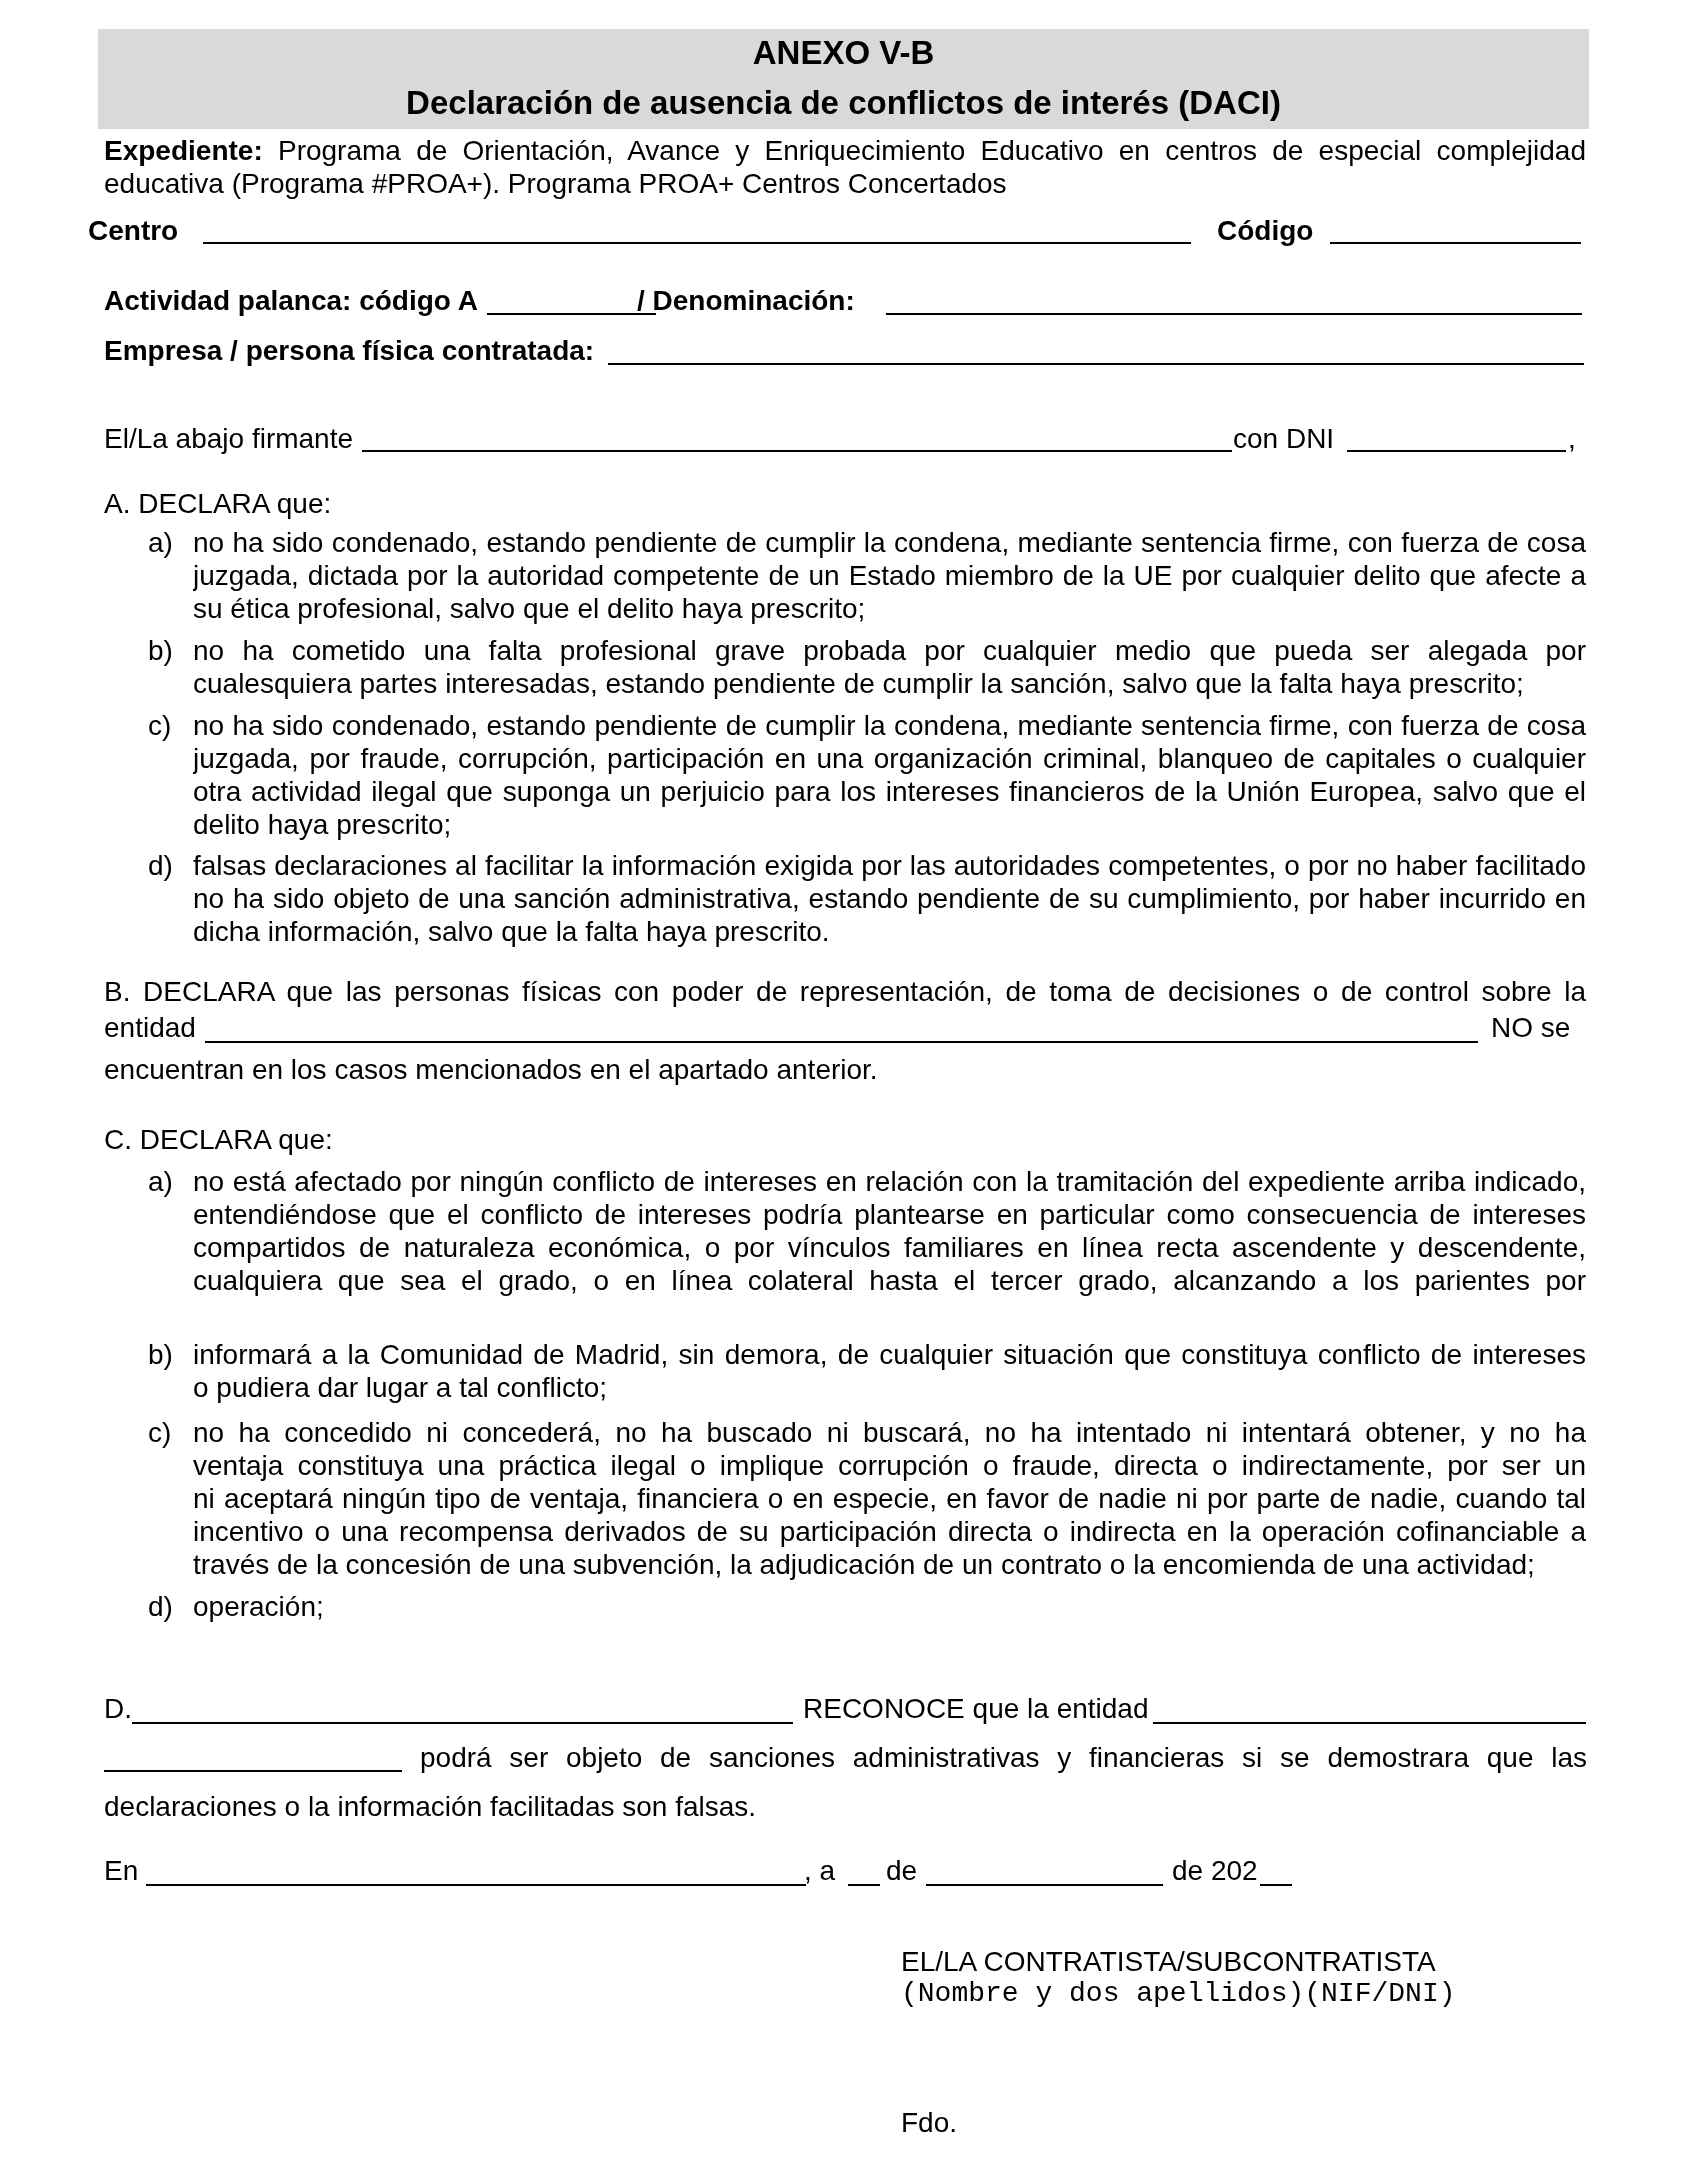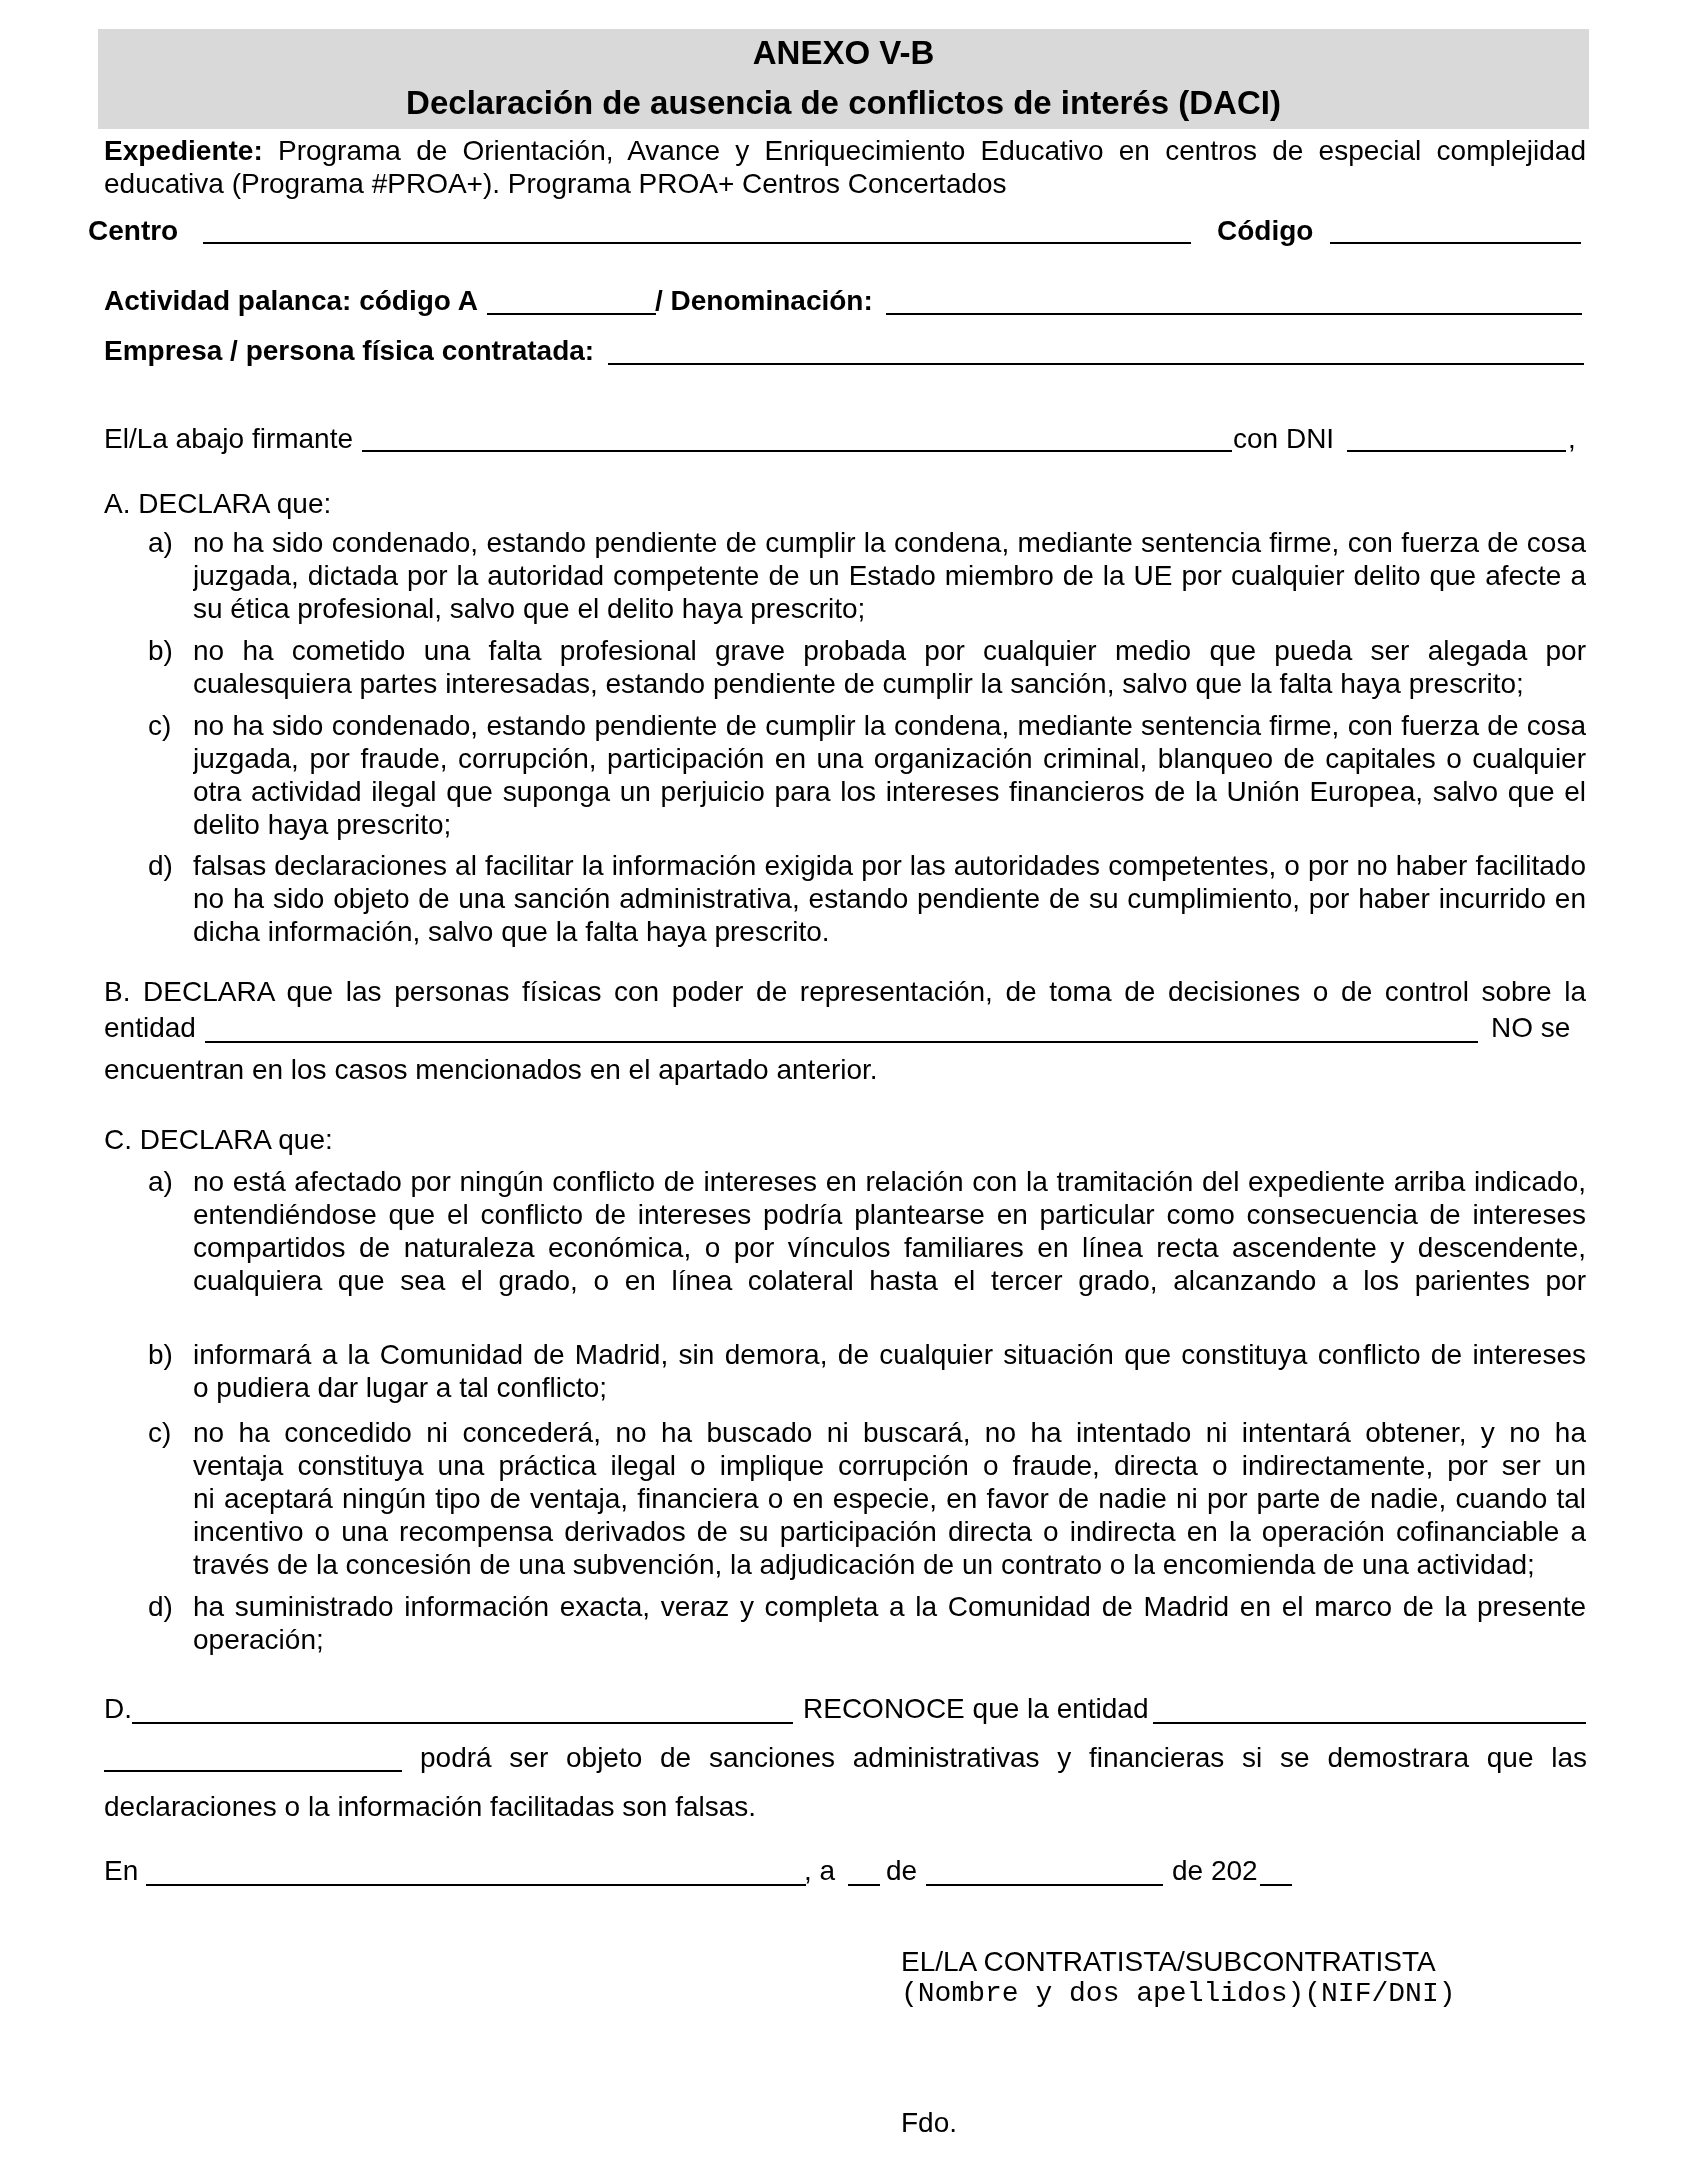--- a/index.html
+++ b/index.html
@@ -37,21 +37,21 @@
     <span class="plainline">educativa (Programa #PROA+). Programa PROA+ Centros Concertados</span>
   </div>
 
   <div class="abs b" style="left:88px; top:214px;">Centro</div>
   <div class="hline" style="left:203px; top:242px; width:988px;"></div>
   <div class="abs b" style="left:1217px; top:214px;">Código</div>
   <div class="hline" style="left:1330px; top:242px; width:251px;"></div>
 
   <div class="abs b" style="left:104px; top:284px;">Actividad palanca: código A</div>
   <div class="hline" style="left:487px; top:313px; width:169px;"></div>
-  <div class="abs b" style="left:655px; top:284px;">/ Denominación:</div>
+  <div class="abs b" style="left:637px; top:284px;">/ Denominación:</div>
   <div class="hline" style="left:886px; top:313px; width:696px;"></div>
 
   <div class="abs b" style="left:104px; top:334px;">Empresa / persona física contratada:</div>
   <div class="hline" style="left:608px; top:363px; width:976px;"></div>
 
   <div class="abs" style="left:104px; top:422px;">El/La abajo firmante</div>
   <div class="hline" style="left:362px; top:450px; width:870px;"></div>
   <div class="abs" style="left:1233px; top:422px;">con DNI</div>
   <div class="hline" style="left:1347px; top:450px; width:219px;"></div>
   <div class="abs" style="left:1568px; top:422px;">,</div>
@@ -129,21 +129,20 @@
       <span class="justline">ventaja constituya una práctica ilegal o implique corrupción o fraude, directa o indirectamente, por ser un</span>
       <span class="justline">ni aceptará ningún tipo de ventaja, financiera o en especie, en favor de nadie ni por parte de nadie, cuando tal</span>
       <span class="justline">incentivo o una recompensa derivados de su participación directa o indirecta en la operación cofinanciable a</span>
       <span class="plainline">través de la concesión de una subvención, la adjudicación de un contrato o la encomienda de una actividad;</span>
     </div>
   </div>
 
   <div class="item" style="top:1590px;">
     <span class="lbl">d)</span>
     <div class="txt">
-      <span class="justline">ha suministrado información exacta, veraz y completa a la Comunidad de Madrid en el marco de la presente</span>
       <span class="plainline">operación;</span>
     </div>
   </div>
 
   <div class="abs" style="left:104px; top:1692px;">D.</div>
   <div class="hline" style="left:132px; top:1722px; width:661px;"></div>
   <div class="abs" style="left:803px; top:1692px;">RECONOCE que la entidad</div>
   <div class="hline" style="left:1153px; top:1722px; width:433px;"></div>
 
   <div class="hline" style="left:104px; top:1770px; width:298px;"></div>

